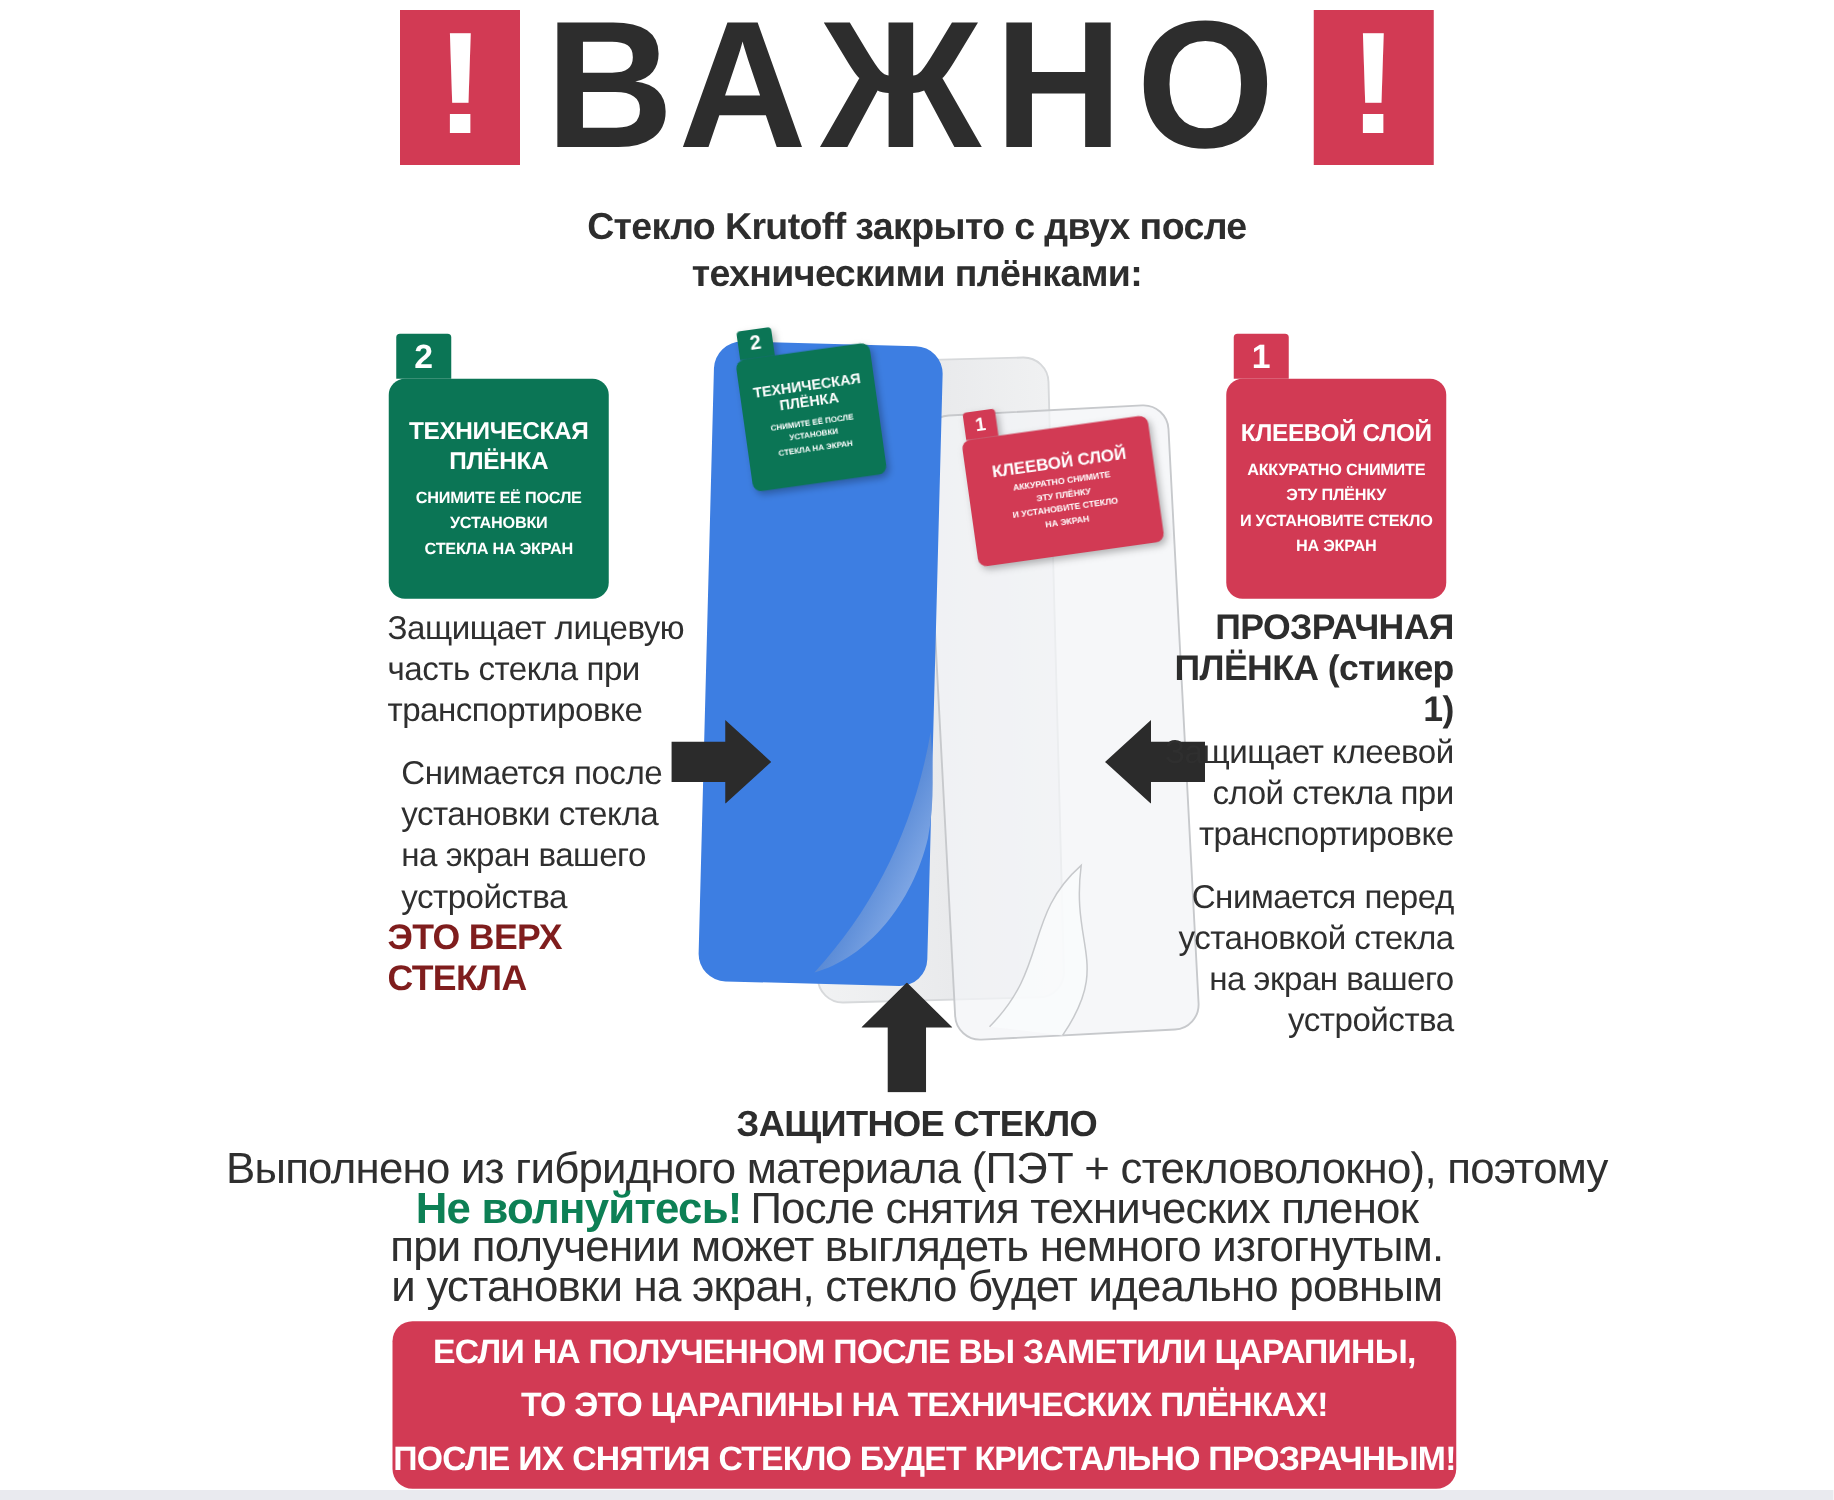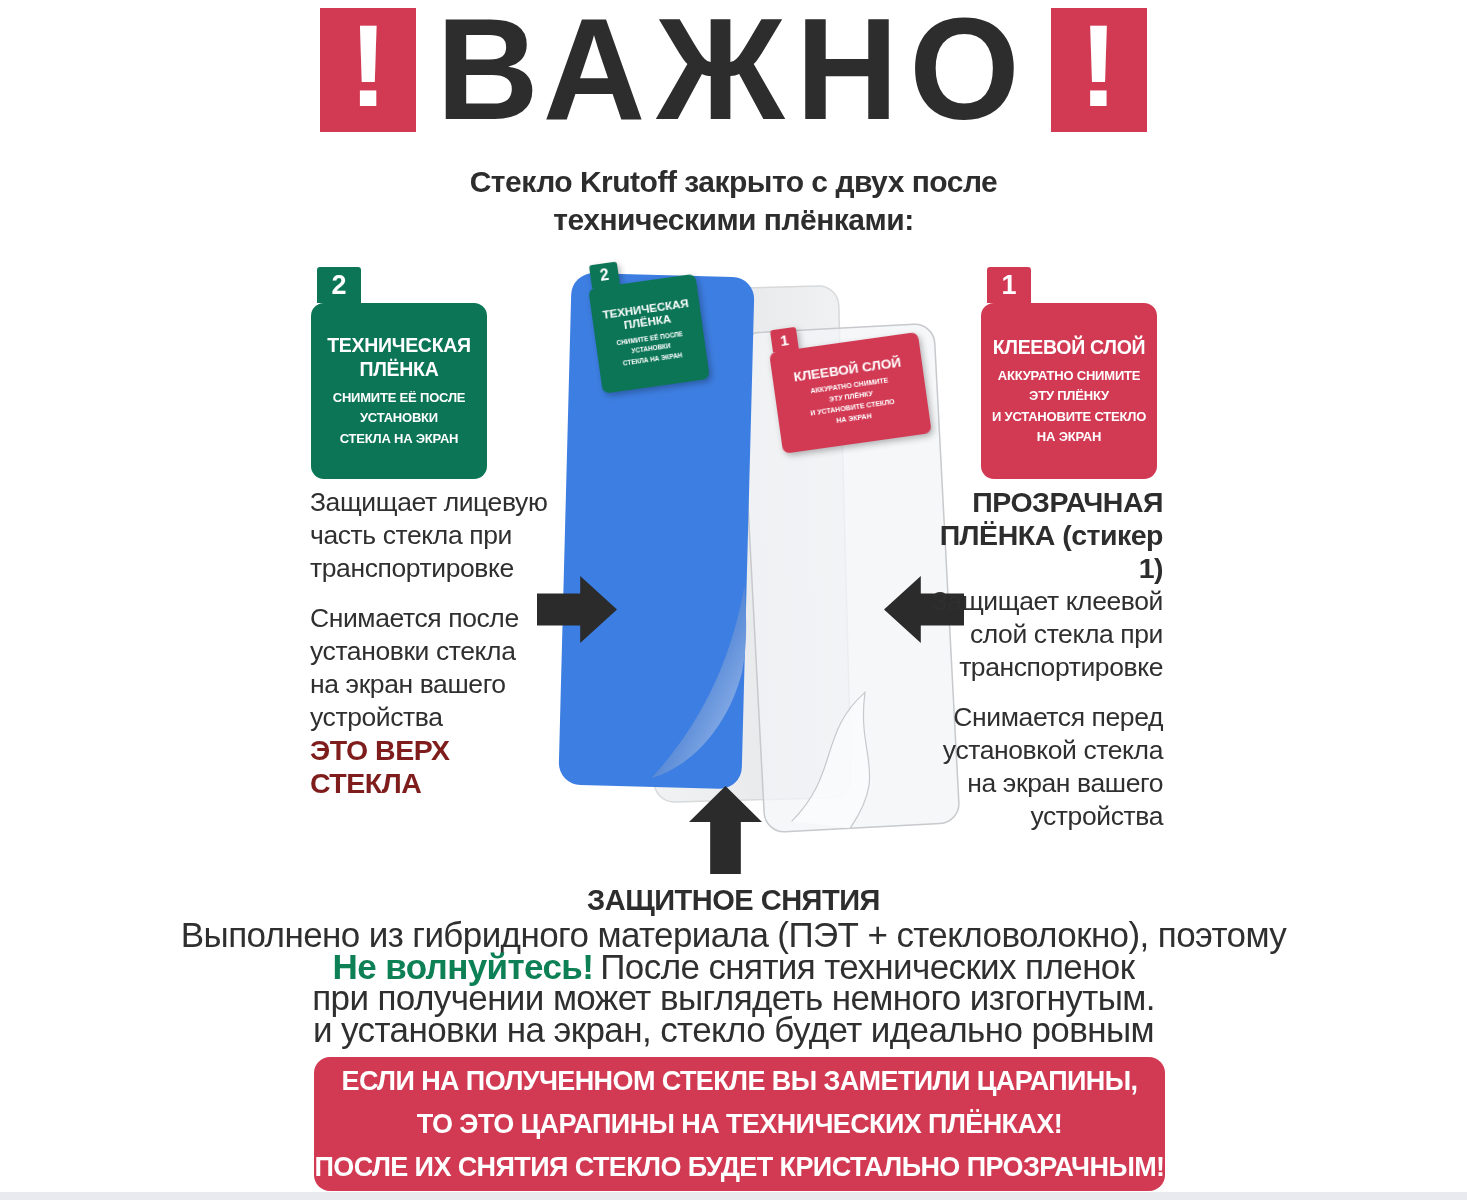--- a/index.html
+++ b/index.html
@@ -76,21 +76,21 @@
   .arrow-right{left:537px;top:576px;width:80px;height:67px;
     clip-path:polygon(0 26%,54% 26%,54% 0,100% 50%,54% 100%,54% 74%,0 74%);}
   .arrow-left{left:884px;top:576px;width:80px;height:67px;
     clip-path:polygon(100% 26%,46% 26%,46% 0,0 50%,46% 100%,46% 74%,100% 74%);}
   .arrow-up{left:689px;top:786px;width:73px;height:88px;
     clip-path:polygon(50% 0,100% 41%,71% 41%,71% 100%,29% 100%,29% 41%,0 41%);}
   
   .side-col{position:absolute;top:486px;width:240px;font-size:26.5px;line-height:33px;color:#2f2f2f;}
   .side-col .col-heading{font-weight:bold;font-size:28.5px;white-space:pre-line;letter-spacing:-0.5px;color:var(--dark);}
   .side-col .col-para{white-space:pre-line;letter-spacing:-0.4px;}
-  .side-col .para2{margin-top:17px;}
+  .side-col .para2{margin-top:17px;margin-left:11px;}
   .side-col .col-highlight{font-weight:bold;font-size:28.5px;letter-spacing:-0.5px;}
   .left-col{left:310px;text-align:left;}
   .right-col{left:920px;width:243px;text-align:right;}
   .hl-green{color:#7f1d1d;}
   .hl-red{color:var(--crimson);}
   
   .glass-section{position:absolute;top:881px;left:0;width:100%;text-align:center;}
   .glass-section .g-heading{font-weight:bold;font-size:29px;line-height:38px;letter-spacing:-0.5px;color:var(--dark);}
   .glass-section .g-line{font-size:35px;line-height:31.5px;letter-spacing:-0.6px;color:#2f2f2f;}
   .glass-section .g-bold-green{font-weight:bold;color:#0d8055;margin-right:7px;}
@@ -225,29 +225,29 @@
     <div class="col-para">Защищает клеевой
 слой стекла при
 транспортировке</div>
     <div class="col-para para2">Снимается перед
 установкой стекла
 на экран вашего
 устройства</div>
   </div>
 
   <section class="glass-section">
-    <div class="g-heading">ЗАЩИТНОЕ СНЯТИЯ</div>
+    <div class="g-heading">ЗАЩИТНОЕ СТЕКЛО</div>
     <div class="g-line">Выполнено из гибридного материала (ПЭТ + стекловолокно), поэтому</div>
     <div class="g-line">
       <span class="g-bold-green">Не волнуйтесь!</span><span>После снятия технических пленок</span>
     </div>
     <div class="g-line">при получении может выглядеть немного изгогнутым.</div>
     <div class="g-line">и установки на экран, стекло будет идеально ровным</div>
   </section>
 
   <div class="warning-banner">
-    <div>ЕСЛИ НА ПОЛУЧЕННОМ СТЕКЛЕ ВЫ ЗАМЕТИЛИ ЦАРАПИНЫ,</div>
+    <div>ЕСЛИ НА ПОЛУЧЕННОМ ПОСЛЕ ВЫ ЗАМЕТИЛИ ЦАРАПИНЫ,</div>
     <div>ТО ЭТО ЦАРАПИНЫ НА ТЕХНИЧЕСКИХ ПЛЁНКАХ!</div>
     <div>ПОСЛЕ ИХ СНЯТИЯ СТЕКЛО БУДЕТ КРИСТАЛЬНО ПРОЗРАЧНЫМ!</div>
   </div>
 
   <div class="bottom-strip"></div>
 </div>
 
 </body></html>

